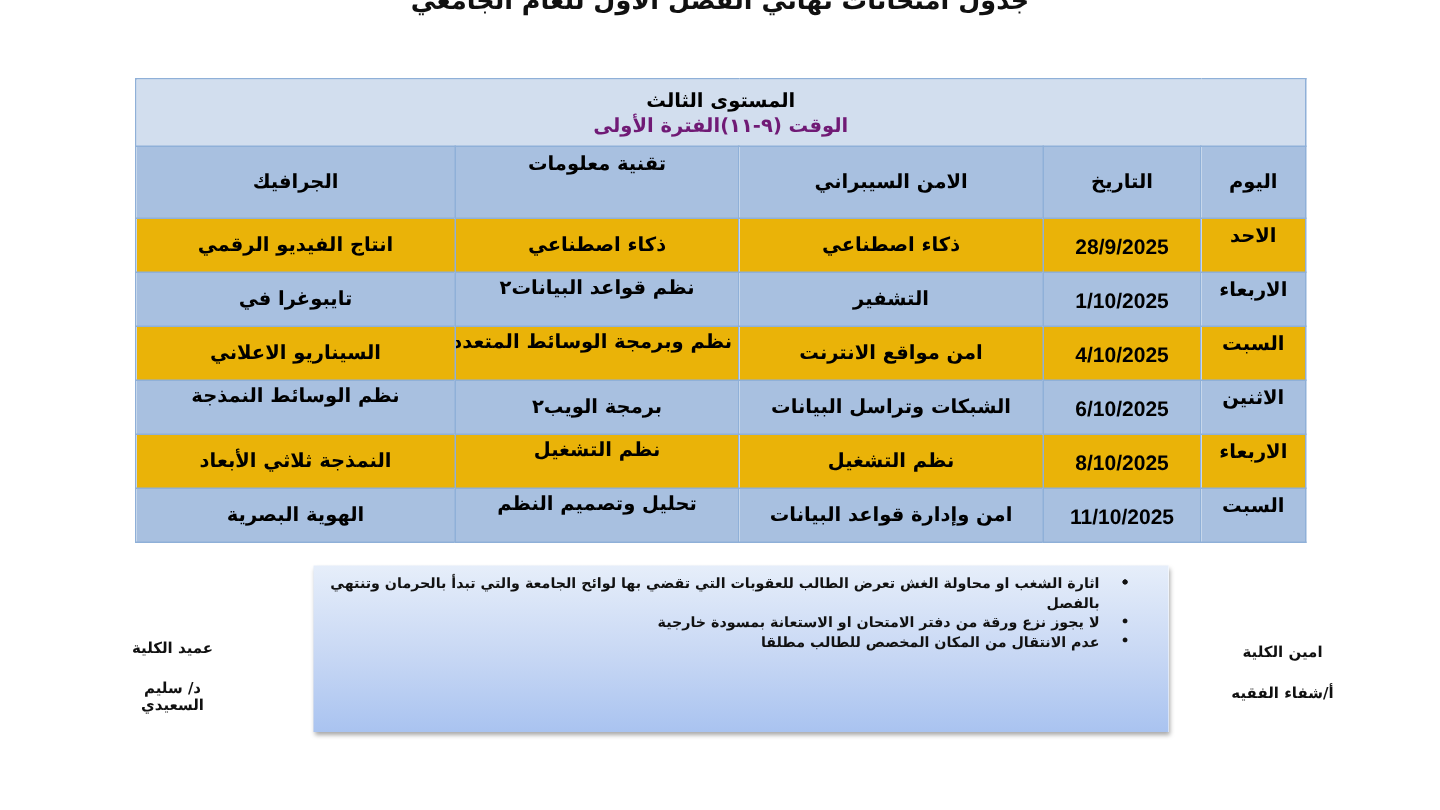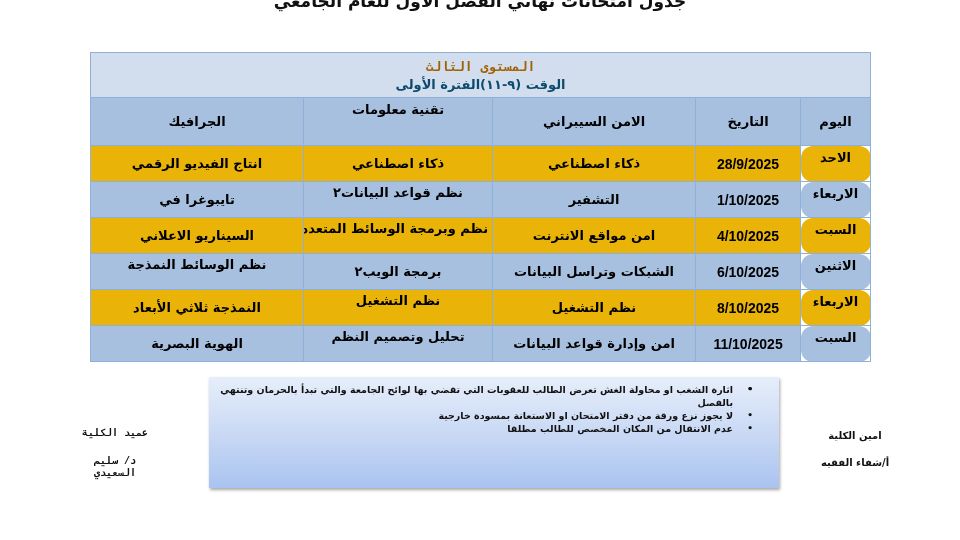--- a/index.html
+++ b/index.html
@@ -15,47 +15,47 @@
     position:absolute; left:90px; top:52px; width:780px;
     border-collapse:collapse; direction:rtl; table-layout:fixed;
   }
   .sched td, .sched th {
     border:1px solid #8fb0d8; text-align:center; font-weight:bold;
     font-size:13px; padding:0 4px; overflow:hidden; white-space:nowrap;
   }
   .sched .title-cell {
     background:#d2deee; height:42px; line-height:17px; padding-top:2px;
   }
-  .title-main { display:block; font-size:13px; color:#a16207;font-family:Liberation Mono, monospace; }
-  .title-sub { display:block; font-size:13px; color:#0c4a6e; }
+  .title-main { display:block; font-size:13px; color:#000000; }
+  .title-sub { display:block; font-size:13px; color:#701a75; }
   .sched th { background:#a8c0e0; height:43px; font-size:13px; }
   .sched th.top-align { vertical-align:top; padding-top:4px; }
   .sched tr.light td { background:#eab308; }
   .sched tr.dark td { background:#a8c0e0; }
   .sched tr.row td { height:31px; }
   .sched td.date { font-size:14px; font-family:"Liberation Sans", sans-serif; }
-  .sched td.day { vertical-align:top; padding-top:4px;border-radius:12px; }
+  .sched td.day { vertical-align:top; padding-top:4px; }
   .sched td.tt { vertical-align:top; padding-top:3px; }
 
   .notes {
     position:absolute; left:209px; top:377px; width:570px; height:111px;
     background:linear-gradient(to bottom, #e6eefa 0%, #c7d7f4 55%, #a9c3f0 100%);
     box-shadow: 1px 2px 3px rgba(0,0,0,0.35);
     direction:rtl; box-sizing:border-box; padding:6px 30px 0 10px;
   }
   .notes ul { margin:0; padding:0 16px 0 0; list-style:none; }
   .notes li {
     font-size:9.5px; font-weight:bold; line-height:13px; position:relative; color:#111;
   }
   .notes li .bullet {
     position:absolute; right:-20px; top:0; font-size:9px;
   }
   .sig { position:absolute; text-align:center; font-size:10px; font-weight:bold; direction:rtl; color:#111; }
   .sig div { margin-bottom:16px; }
-  .sig-left { left:75px; top:427px; width:80px;font-family:Liberation Mono, monospace; }
+  .sig-left { left:75px; top:427px; width:80px; }
   .sig-right { left:815px; top:430px; width:80px; }
 </style>
 </head>
 <body>
 
 <div class="top-cut">جدول امتحانات نهائي الفصل الاول للعام الجامعي</div>
 
 <table class="sched">
   <colgroup>
     <col style="width:70px">

